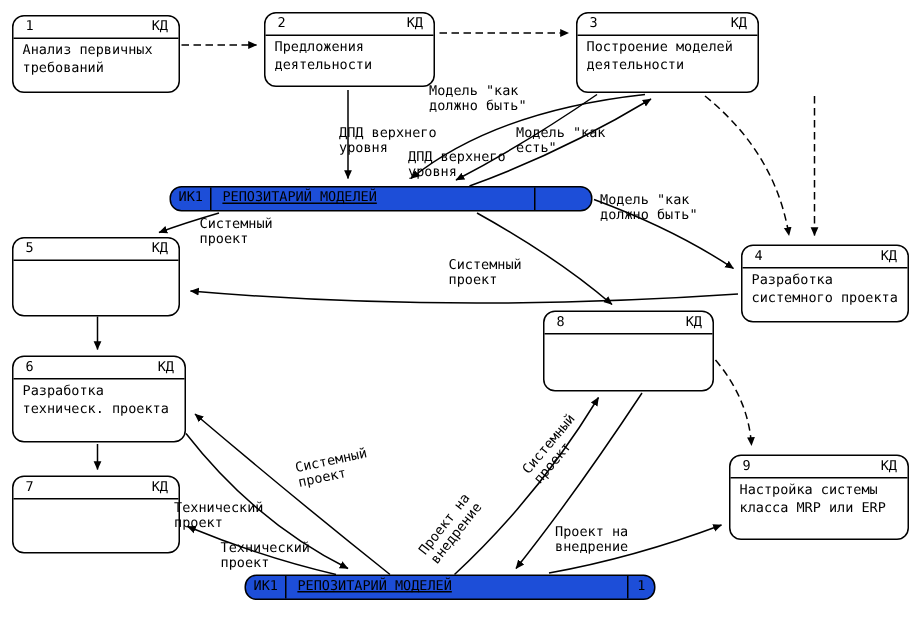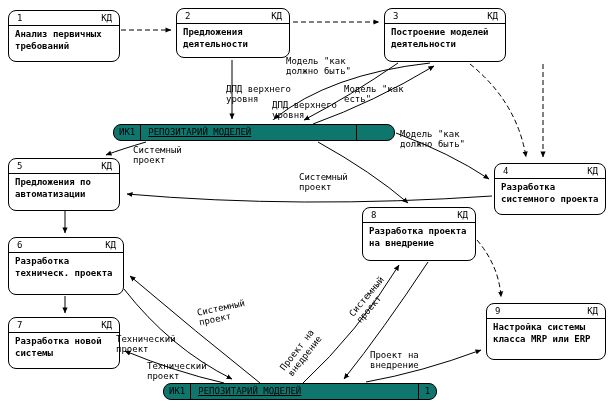--- a/index.html
+++ b/index.html
@@ -1,22 +1,22 @@
 <!DOCTYPE html>
 <html><head>
 <meta charset="utf-8">
 <style>
   * { box-sizing: border-box; margin: 0; padding: 0; }
   body { background: #ffffff; font-family: "DejaVu Sans Mono", "Liberation Mono", monospace; }
   .canvas { position: relative; width: 611px; height: 412px; background: #ffffff; overflow: hidden; }
   .wires { position: absolute; left: 0; top: 0; }
   .node { position: absolute; background: #ffffff; border: 1px solid #000; border-radius: 8px; font-size: 9px; line-height: 12px; color: #000; }
   .node-head { display: flex; justify-content: space-between; padding: 1px 7px 1px 8px; border-bottom: 1px solid #000; }
-  .node-body { padding: 2px 4px 2px 6px; white-space: pre-line; font-weight: bold; }
-  .repo { position: absolute; display: flex; align-items: stretch; background: #0f766e; border: 1px solid #000; border-radius: 8px; font-size: 9px; line-height: 13px; height: 17px; color: #000; }
+  .node-body { padding: 2px 4px 2px 6px; white-space: pre-line; }
+  .repo { position: absolute; display: flex; align-items: stretch; background: #1d4ed8; border: 1px solid #000; border-radius: 8px; font-size: 9px; line-height: 13px; height: 17px; color: #000; }
   .repo-id { padding: 1px 5px; border-right: 1px solid #000; }
   .repo-label { flex: 1; padding: 1px 7px; text-decoration: underline; }
   .repo-cell { border-left: 1px solid #000; padding: 1px 4px; text-align: center; }
   .elabel { position: absolute; font-size: 9px; line-height: 10px; white-space: pre-line; color: #000; transform-origin: left top; }
 </style>
 </head>
 <body>
 
 <div class="canvas">
 
@@ -92,46 +92,40 @@
       <span>КД</span>
     </div>
     <div class="node-body">Разработка
 системного проекта</div>
   </div>
   <div class="node" style="left:8px;top:158px;width:112px;height:53px">
     <div class="node-head">
       <span>5</span>
       <span>КД</span>
     </div>
-    <div class="node-body">Предложения по
-автоматизации</div>
   </div>
   <div class="node" style="left:8px;top:237px;width:116px;height:58px">
     <div class="node-head">
       <span>6</span>
       <span>КД</span>
     </div>
     <div class="node-body">Разработка
 техническ. проекта</div>
   </div>
   <div class="node" style="left:8px;top:317px;width:112px;height:52px">
     <div class="node-head">
       <span>7</span>
       <span>КД</span>
     </div>
-    <div class="node-body">Разработка новой
-системы</div>
   </div>
   <div class="node" style="left:362px;top:207px;width:114px;height:54px">
     <div class="node-head">
       <span>8</span>
       <span>КД</span>
     </div>
-    <div class="node-body">Разработка проекта
-на внедрение</div>
   </div>
   <div class="node" style="left:486px;top:303px;width:120px;height:57px">
     <div class="node-head">
       <span>9</span>
       <span>КД</span>
     </div>
     <div class="node-body">Настройка системы
 класса MRP или ERP</div>
   </div>
 

